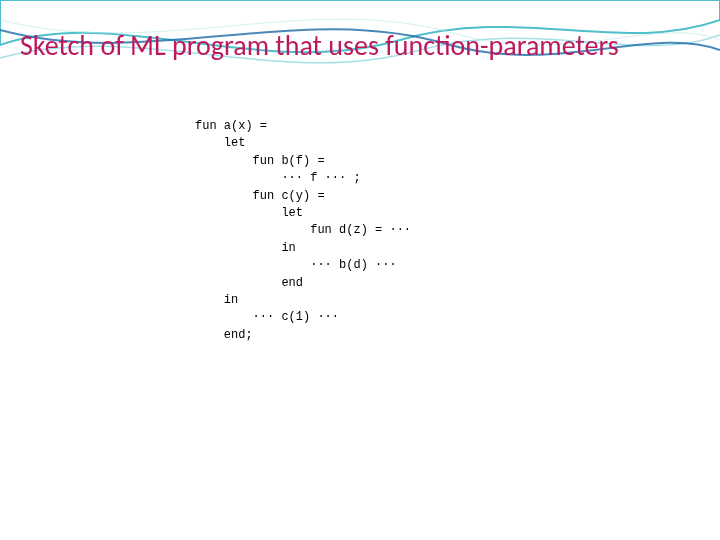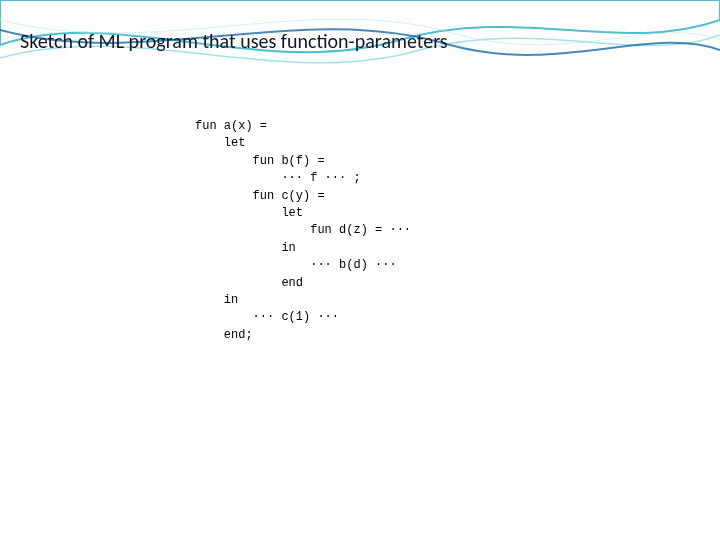--- a/index.html
+++ b/index.html
@@ -20,23 +20,23 @@
     top: 0; left: 0;
     width: 720px;
     height: 90px;
     pointer-events: none;
   }
   .title {
     position: absolute;
     top: 30px;
     left: 20px;
     right: 20px;
-    font-size: 20px;
+    font-size: 28px;
     font-weight: 400;
-    color: #0f172a;
+    color: #be185d;
     line-height: 1.15;
     font-family: Calibri, "Segoe UI", Arial, sans-serif;
   }
   .code-block {
     position: absolute;
     top: 118px;
     left: 195px;
     font-family: "Courier New", Courier, monospace;
     font-size: 12px;
     line-height: 1.45;

